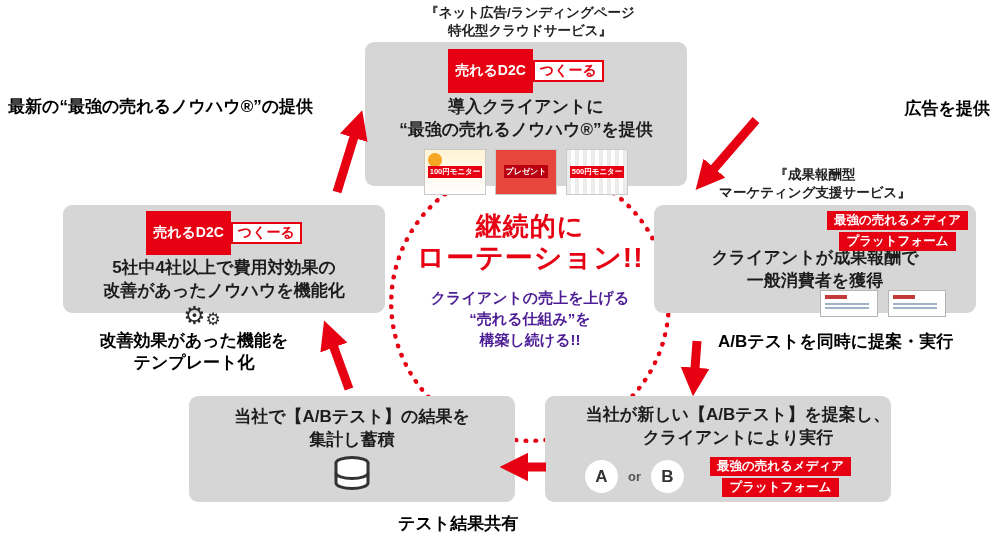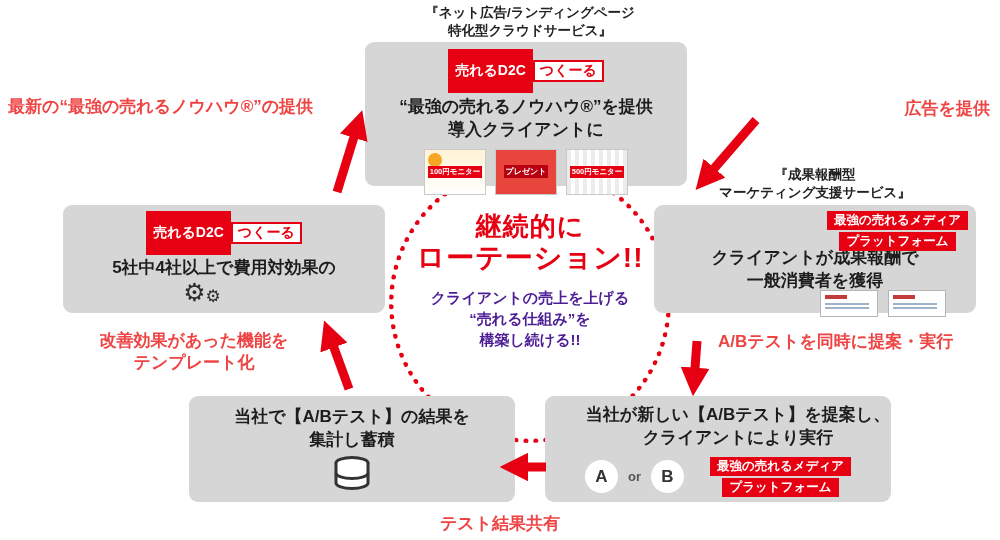--- a/index.html
+++ b/index.html
@@ -8,21 +8,21 @@
   .stage { position:relative; width:1000px; height:540px; background:#fff; overflow:hidden; }
 
   
   .gbox { position:absolute; background:#d6d6d6; border-radius:9px; text-align:center; color:#1c1c1c; z-index:2; }
   .boxtext { font-weight:bold; font-size:17px; line-height:1.35; color:#1c1c1c; }
 
   
   .svclabel { position:absolute; text-align:center; font-weight:bold; font-size:13.5px; color:#222; line-height:1.3; z-index:3; }
 
   
-  .flow { position:absolute; color:#ef4444; font-weight:bold; font-size:17px; z-index:6; line-height:1.3; }
+  .flow { position:absolute; color:#000000; font-weight:bold; font-size:17px; z-index:6; line-height:1.3; }
 
   
   .badges { margin-top:7px; }
   .badge-red { display:inline-block; background:#e60012; color:#fff; font-weight:bold; font-size:14px; padding:13px 7px; vertical-align:middle; }
   .badge-outline { display:inline-block; background:#fff; color:#e60012; border:2px solid #e60012; font-weight:bold; font-size:14px; padding:0 5px; vertical-align:middle; }
   .media-badges { display:flex; flex-direction:column; align-items:center; gap:2px; }
   .media-badge { display:inline-block; background:#e60012; color:#fff; font-weight:bold; font-size:12.5px; padding:1px 7px; white-space:nowrap; }
 
   
   .cycle { position:absolute; left:389px; top:163px; width:282px; height:280px; border:5px dotted #e60012; border-radius:50%; z-index:1; text-align:center; }
@@ -82,22 +82,22 @@
   <div class="svclabel" style="left:330px; top:4px; width:400px;">
     <div>『ネット広告/ランディングページ</div>
     <div>特化型クラウドサービス』</div>
   </div>
 
   <div class="gbox" style="left:365px; top:42px; width:322px; height:144px;">
     <div class="badges">
       <span class="badge-red">売れるD2C</span><span class="badge-outline">つくーる</span>
     </div>
     <div class="boxtext" style="margin-top:3px;">
+      <div>導入クライアントに</div>
       <div>“最強の売れるノウハウ®”を提供</div>
-      <div>導入クライアントに</div>
     </div>
     <div class="thumbrow">
       <div class="thumb t1">
           <span class="t-strip">100円モニター</span>
         </div>
       <div class="thumb t2">
           <span class="t-strip">プレゼント</span>
         </div>
       <div class="thumb t3">
           <span class="t-strip">500円モニター</span>
@@ -154,28 +154,29 @@
       </svg>
     </div>
   </div>
 
   <div class="gbox" style="left:63px; top:205px; width:322px; height:108px;">
     <div class="badges" style="margin-top:6px;">
       <span class="badge-red">売れるD2C</span><span class="badge-outline">つくーる</span>
     </div>
     <div class="boxtext" style="margin-top:2px;">
       <div>5社中4社以上で費用対効果の</div>
+      <div>改善があったノウハウを機能化</div>
     </div>
     <div class="gears"><span class="gear-big">⚙</span><span class="gear-small">⚙</span></div>
   </div>
 
   <div class="flow" style="left:8px; top:96px;">最新の“最強の売れるノウハウ®”の提供</div>
   <div class="flow" style="right:10px; top:98px;">広告を提供</div>
   <div class="flow" style="left:718px; top:331px;">A/Bテストを同時に提案・実行</div>
-  <div class="flow" style="left:398px; top:513px; width:204px; text-align:center;">テスト結果共有</div>
+  <div class="flow" style="left:398px; top:513px; width:204px; text-align:left;">テスト結果共有</div>
   <div class="flow" style="left:80px; top:330px; width:228px; text-align:center;">
     <div>改善効果があった機能を</div>
     <div>テンプレート化</div>
   </div>
 
   <svg class="arrows" width="1000" height="540" viewBox="0 0 1000 540">
     <defs>
       <marker id="ah" viewBox="0 0 10 10" refX="5" refY="5" markerWidth="3.2" markerHeight="3.2" orient="auto">
         <path d="M0,0 L10,5 L0,10 Z" fill="#e60012"></path>
       </marker>

